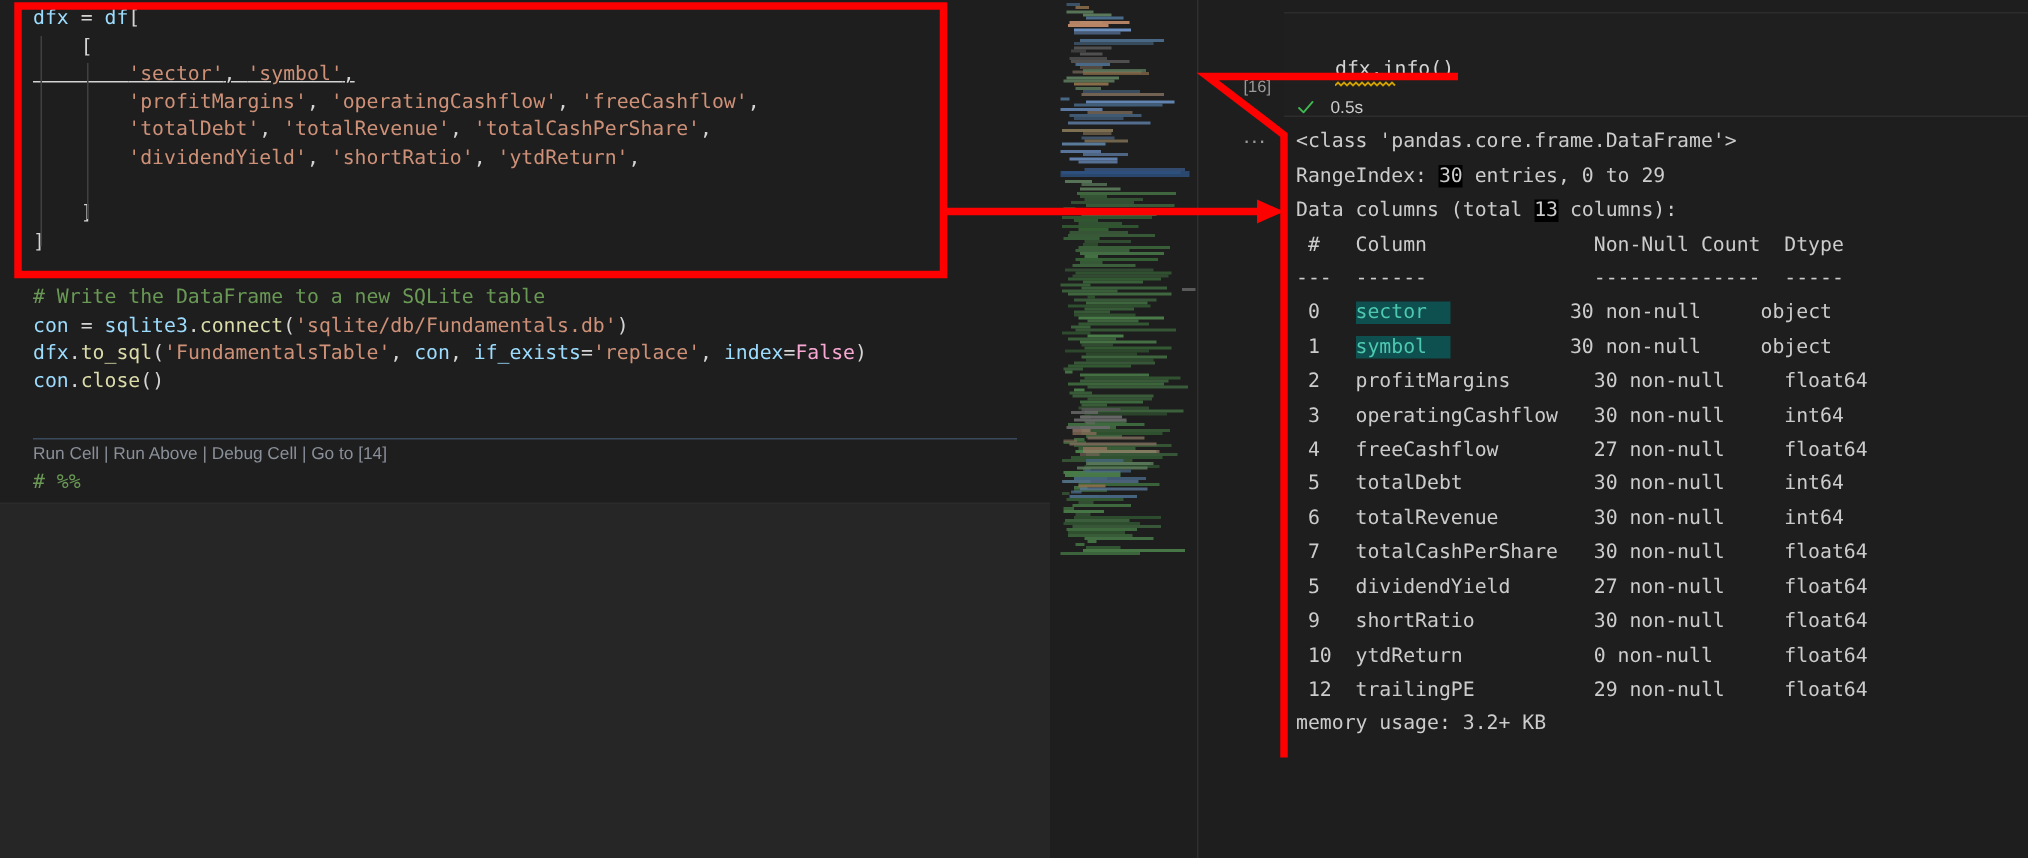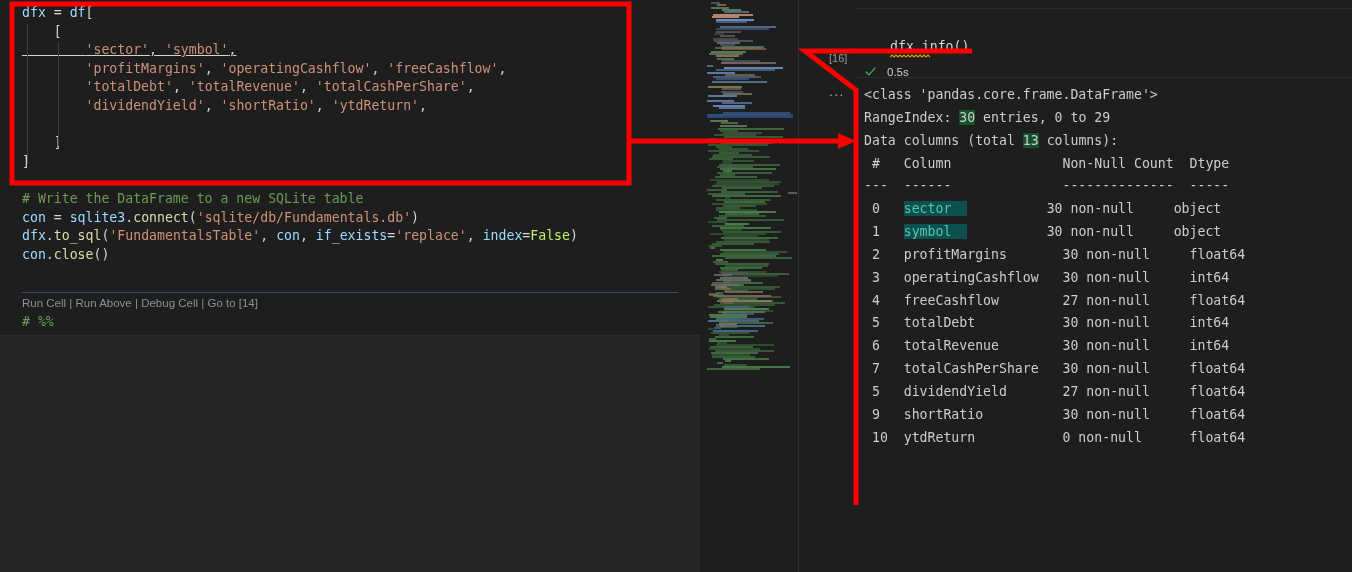--- a/index.html
+++ b/index.html
@@ -11,21 +11,21 @@
   .root{position:absolute;inset:0;background:#1e1e1e;}
 
   
   #editor-pane{position:absolute;left:0;top:0;width:700px;height:572px;background:#262626;}
   #editor-cell{position:absolute;left:0;top:0;width:700px;height:336px;background:#1e1e1e;}
   #code-area{position:absolute;left:0;top:0;width:700px;height:290px;}
   .cline{position:absolute;left:22px;white-space:pre;font-size:13.2px;line-height:15px;
          letter-spacing:0px;color:#d4d4d4;}
   .ind{position:absolute;width:1px;background:#404040;}
   .tk-var{color:#9cdcfe}.tk-op{color:#d4d4d4}.tk-plain{color:#d4d4d4}
-  .tk-str{color:#ce9178}.tk-com{color:#6a9955}.tk-fn{color:#dcdcaa}.tk-blue{color:#bef264}
+  .tk-str{color:#ce9178}.tk-com{color:#6a9955}.tk-fn{color:#dcdcaa}.tk-blue{color:#f9a8d4}
 
   #cell-sep{position:absolute;left:22px;top:292px;width:656px;height:1px;background:#3a4a5c;}
   #codelens{position:absolute;left:22px;top:296px;white-space:pre;font-size:11.5px;
      line-height:14px;color:#8a9099;font-family:"Liberation Sans",sans-serif;}
   #codelens span{cursor:pointer;}
   #codelens .cl{color:#8a9099;}
   #nextcell{position:absolute;left:22px;top:314px;white-space:pre;font-size:13.2px;
      line-height:15px;color:#6a9955;}
   #editor-bottom-edge{position:absolute;left:0;top:335px;width:700px;height:1px;background:#2b2b2b;}
 
@@ -50,21 +50,21 @@
   #out-src{position:absolute;left:34px;top:30px;white-space:pre;font-size:13.2px;color:#d4d4d4;}
   #squiggle{position:absolute;left:34px;top:45px;width:62px;height:4px;overflow:hidden;}
   #squiggle svg{display:block;}
   #status-row{position:absolute;left:8px;top:56px;display:flex;align-items:center;gap:10px;}
   #check{width:13px;height:13px;display:block;}
   #runtime{font-size:11.5px;color:#cccccc;font-family:"Liberation Sans",sans-serif;}
 
   #out-body{position:absolute;left:8px;top:84px;width:488px;}
   .oline{white-space:pre;font-size:13.2px;line-height:22.85px;color:#cccccc;height:22.85px;}
   .hl{background:#0e4f4f;color:#4ec9b0;}
-  .hl2{background:#14532d;color:#cccccc;}
+  .hl2{background:#000000;color:#cccccc;}
 
   
   #anno{position:absolute;left:0;top:0;width:1352px;height:572px;pointer-events:none;}
 </style>
 </head>
 <body>
 
 <div class="root">
 
   <div id="editor-pane">
@@ -328,20 +328,22 @@
         <div class="oline"><span> 1   </span><span class="hl">symbol  </span><span>          30 non-null     object </span></div>
         <div class="oline"><span> 2   profitMargins       30 non-null     float64</span></div>
         <div class="oline"><span> 3   operatingCashflow   30 non-null     int64  </span></div>
         <div class="oline"><span> 4   freeCashflow        27 non-null     float64</span></div>
         <div class="oline"><span> 5   totalDebt           30 non-null     int64  </span></div>
         <div class="oline"><span> 6   totalRevenue        30 non-null     int64  </span></div>
         <div class="oline"><span> 7   totalCashPerShare   30 non-null     float64</span></div>
         <div class="oline"><span> 5   dividendYield       27 non-null     float64</span></div>
         <div class="oline"><span> 9   shortRatio          30 non-null     float64</span></div>
         <div class="oline"><span> 10  ytdReturn           0 non-null      float64</span></div>
+        <div class="oline"><span> 12  trailingPE          29 non-null     float64</span></div>
+        <div class="oline"><span>memory usage: 3.2+ KB</span></div>
       </div>
   </div>
 
   <svg id="anno" viewBox="0 0 1352 572" xmlns="http://www.w3.org/2000/svg">
 
     <rect x="12" y="4" width="617" height="179" fill="none" stroke="#ff0000" stroke-width="5"></rect>
 
     <polyline points="972,51 805,51 856,90 856,505" fill="none" stroke="#ff0000" stroke-width="5" stroke-linejoin="miter"></polyline>
 
     <line x1="629" y1="141" x2="845" y2="141" stroke="#ff0000" stroke-width="5"></line>

